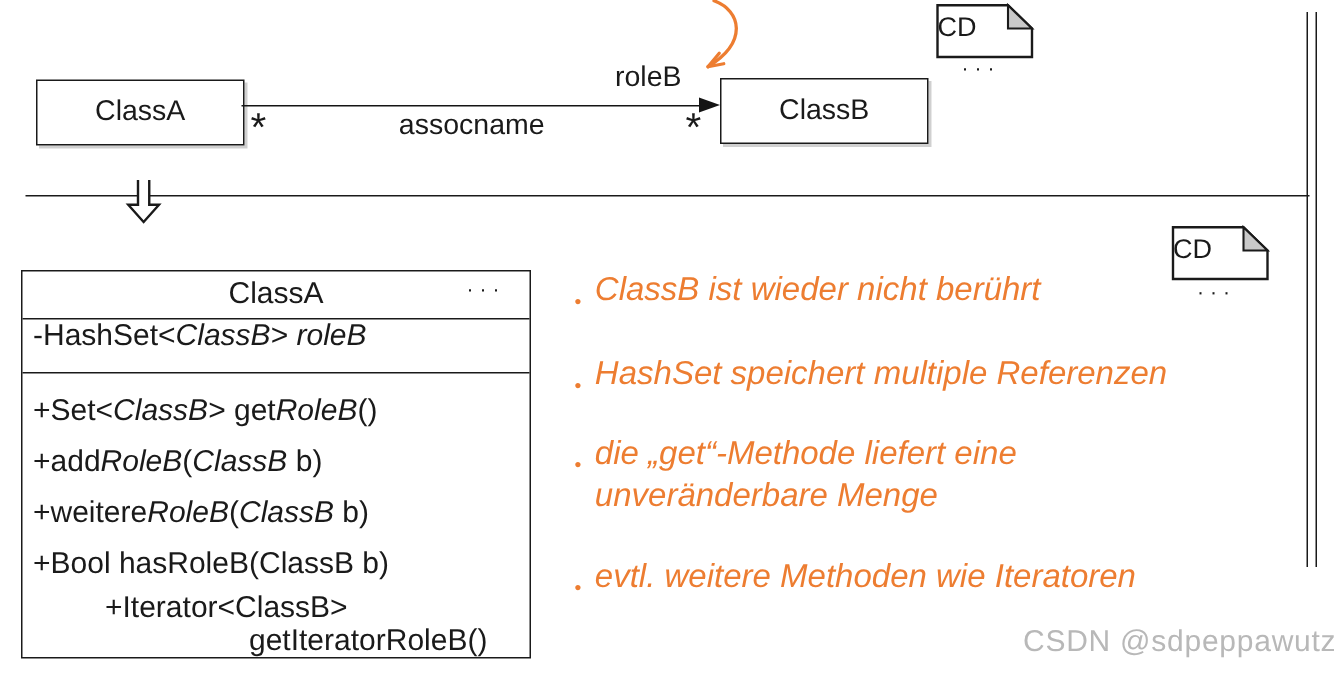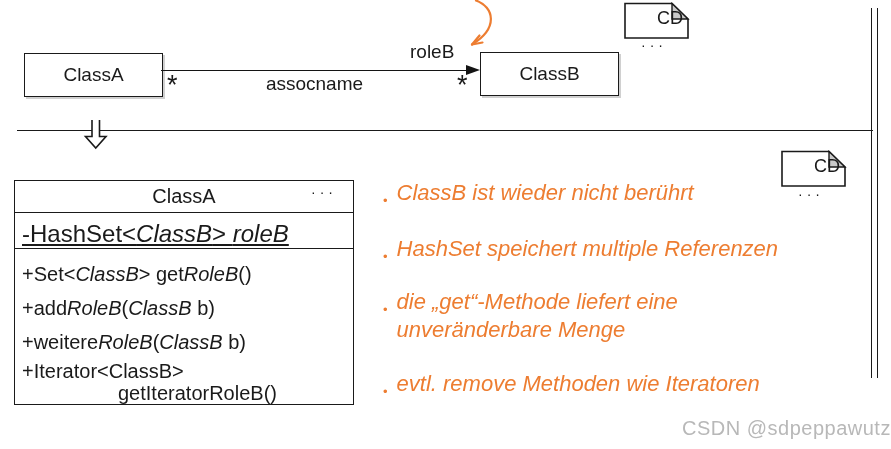--- a/index.html
+++ b/index.html
@@ -8,33 +8,33 @@
   .abs{position:absolute;}
   
   .uml-box{border:1.6px solid #1a1a1a;background:#fff;display:flex;align-items:center;
            justify-content:center;font-size:19px;box-shadow:2px 2px 0 rgba(150,150,150,.45);}
   .assoc-line{height:0;border-top:1.9px solid #141414;}
   .assoc-arrowhead{width:0;height:0;border-left:14px solid #141414;
                    border-top:5.5px solid transparent;border-bottom:5.5px solid transparent;}
   .mult{font-size:27px;line-height:1;letter-spacing:0;}
   .assocname{font-size:19px;}
   .rolelabel{font-size:19px;}
-  .cd-label{text-align:right;font-size:18px;}
+  .cd-label{text-align:left;font-size:18px;}
   .dots{text-align:center;font-size:14px;letter-spacing:4px;color:#1a1a1a;}
   
   .detail-box{border:1.7px solid #1a1a1a;background:#fff;width:338px;}
   .detail-title{height:31px;border-bottom:1.5px solid #1a1a1a;display:flex;align-items:center;
                 justify-content:center;font-size:20px;position:relative;}
   .title-dots{position:absolute;right:16px;top:3px;}
-  .detail-attr{height:35px;border-bottom:1.5px solid #1a1a1a;display:flex;align-items:flex-end;
-               padding-left:7px;font-size:24px;text-decoration:underline;}
+  .detail-attr{height:35px;border-bottom:1.5px solid #1a1a1a;display:flex;align-items:flex-start;
+               padding-left:7px;font-size:20px;}
   .detail-attr .rl{display:inline;}
   .detail-methods{padding:3px 0 0 7px;font-size:20px;}
   .method{height:34px;display:flex;align-items:flex-end;}
-  .method-multi{height:auto;display:block;line-height:21.5px;padding-top:7px;}
+  .method-multi{height:auto;display:block;line-height:21.5px;padding-top:7px;margin-left:48px;}
   .method-multi .rl + .rl{padding-left:96px;}
   .it{font-style:italic;}
   
   .note-item{position:absolute;display:flex;gap:9px;color:var(--accent,#ED7D31);
              font-style:italic;font-size:22px;line-height:28px;}
   .note-bullet{font-size:13px;padding-top:8px;font-style:normal;}
   .watermark{font-size:20px;color:var(--watermark,#b8b8b8);letter-spacing:.5px;}
 </style>
 </head>
 <body>
@@ -87,20 +87,23 @@
     <div class="detail-methods">
       <div class="method">
           <div class="rl"><span>+Set&lt;</span><span class="it">ClassB</span><span>&gt; get</span><span class="it">RoleB</span><span>()</span></div>
         </div>
       <div class="method">
           <div class="rl"><span>+add</span><span class="it">RoleB</span><span>(</span><span class="it">ClassB</span><span> b)</span></div>
         </div>
       <div class="method">
           <div class="rl"><span>+weitere</span><span class="it">RoleB</span><span>(</span><span class="it">ClassB</span><span> b)</span></div>
         </div>
+      <div class="method">
+          <div class="rl"><span>+Bool hasRoleB(ClassB b)</span></div>
+        </div>
       <div class="method method-multi">
           <div class="rl"><span>+Iterator&lt;ClassB&gt;</span></div>
           <div class="rl"><span>getIteratorRoleB()</span></div>
         </div>
     </div>
   </div>
 
   <svg class="abs" style="left:779px;top:150px;" width="70" height="40" viewBox="0 0 70 40">
     <path d="M3,1.5 L50,1.5 L66,17 L66,36 L3,36 Z" fill="#ffffff" stroke="#1a1a1a" stroke-width="1.6"></path>
     <path d="M50,1.5 L50,17 L66,17 Z" fill="#c9c9c9" stroke="#1a1a1a" stroke-width="1.4"></path>
@@ -123,19 +126,19 @@
   <div class="note-item" style="left:383px;top:288px;">
     <span class="note-bullet">•</span>
     <span class="note-text">
         <div>die „get“-Methode liefert eine</div>
         <div>unveränderbare Menge</div>
       </span>
   </div>
   <div class="note-item" style="left:383px;top:370px;">
     <span class="note-bullet">•</span>
     <span class="note-text">
-        <div>evtl. remove Methoden wie Iteratoren</div>
+        <div>evtl. weitere Methoden wie Iteratoren</div>
       </span>
   </div>
 
   <div class="watermark abs" style="left:682px;top:417px;">CSDN @sdpeppawutz</div>
 
 </div>
 
 </body></html>

